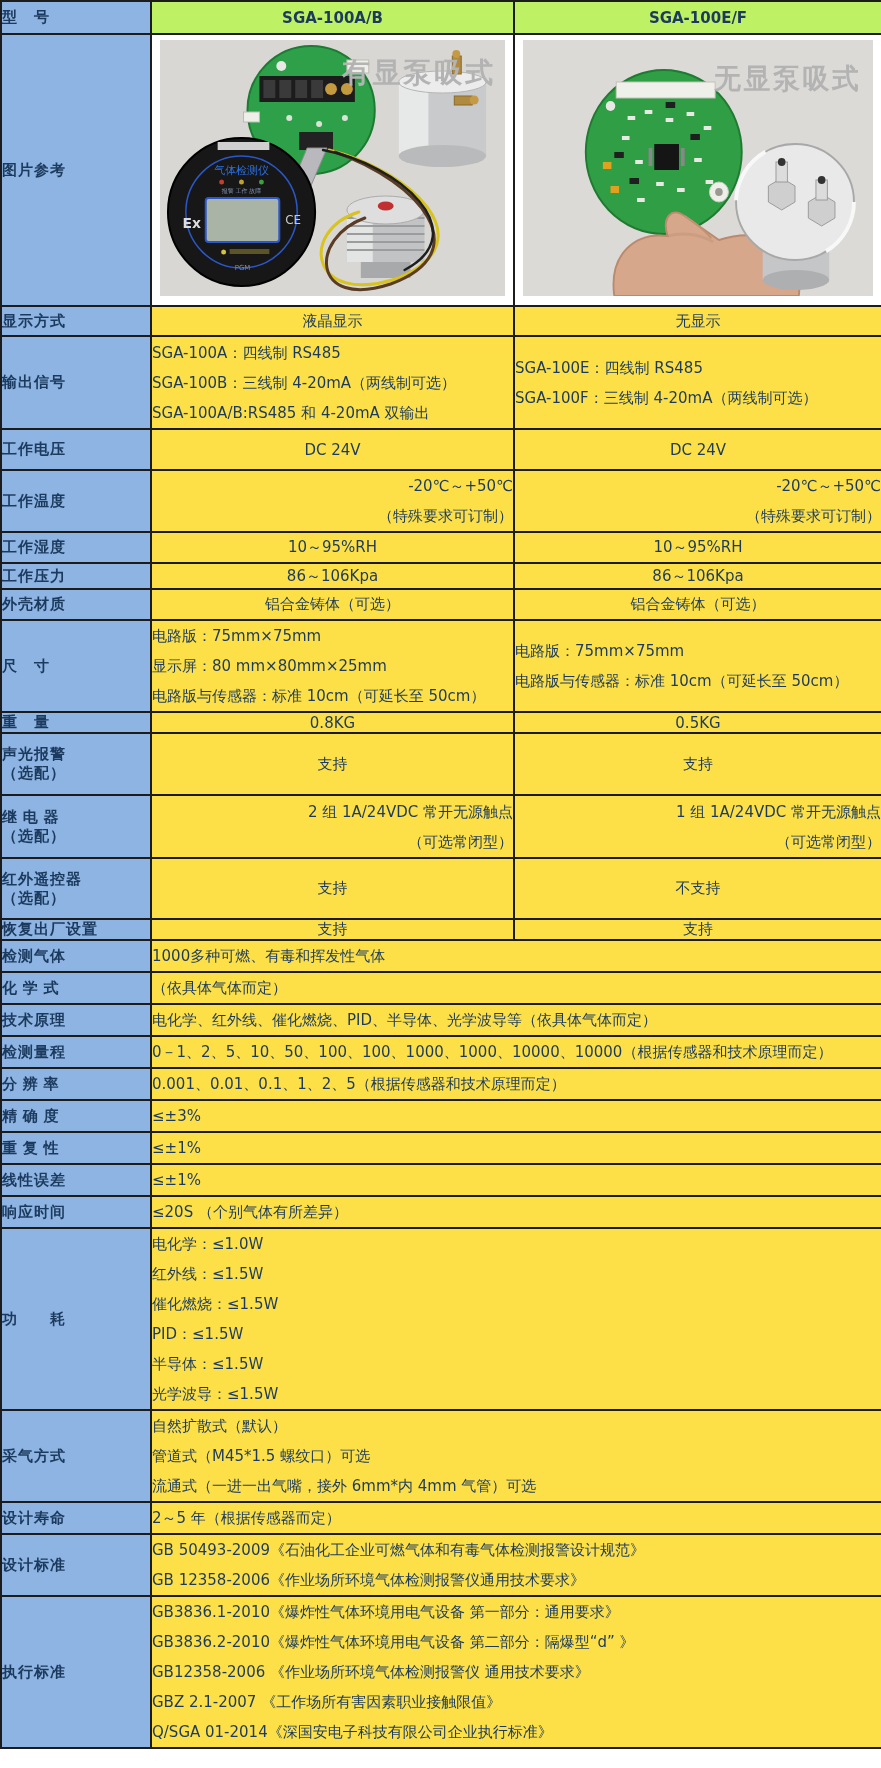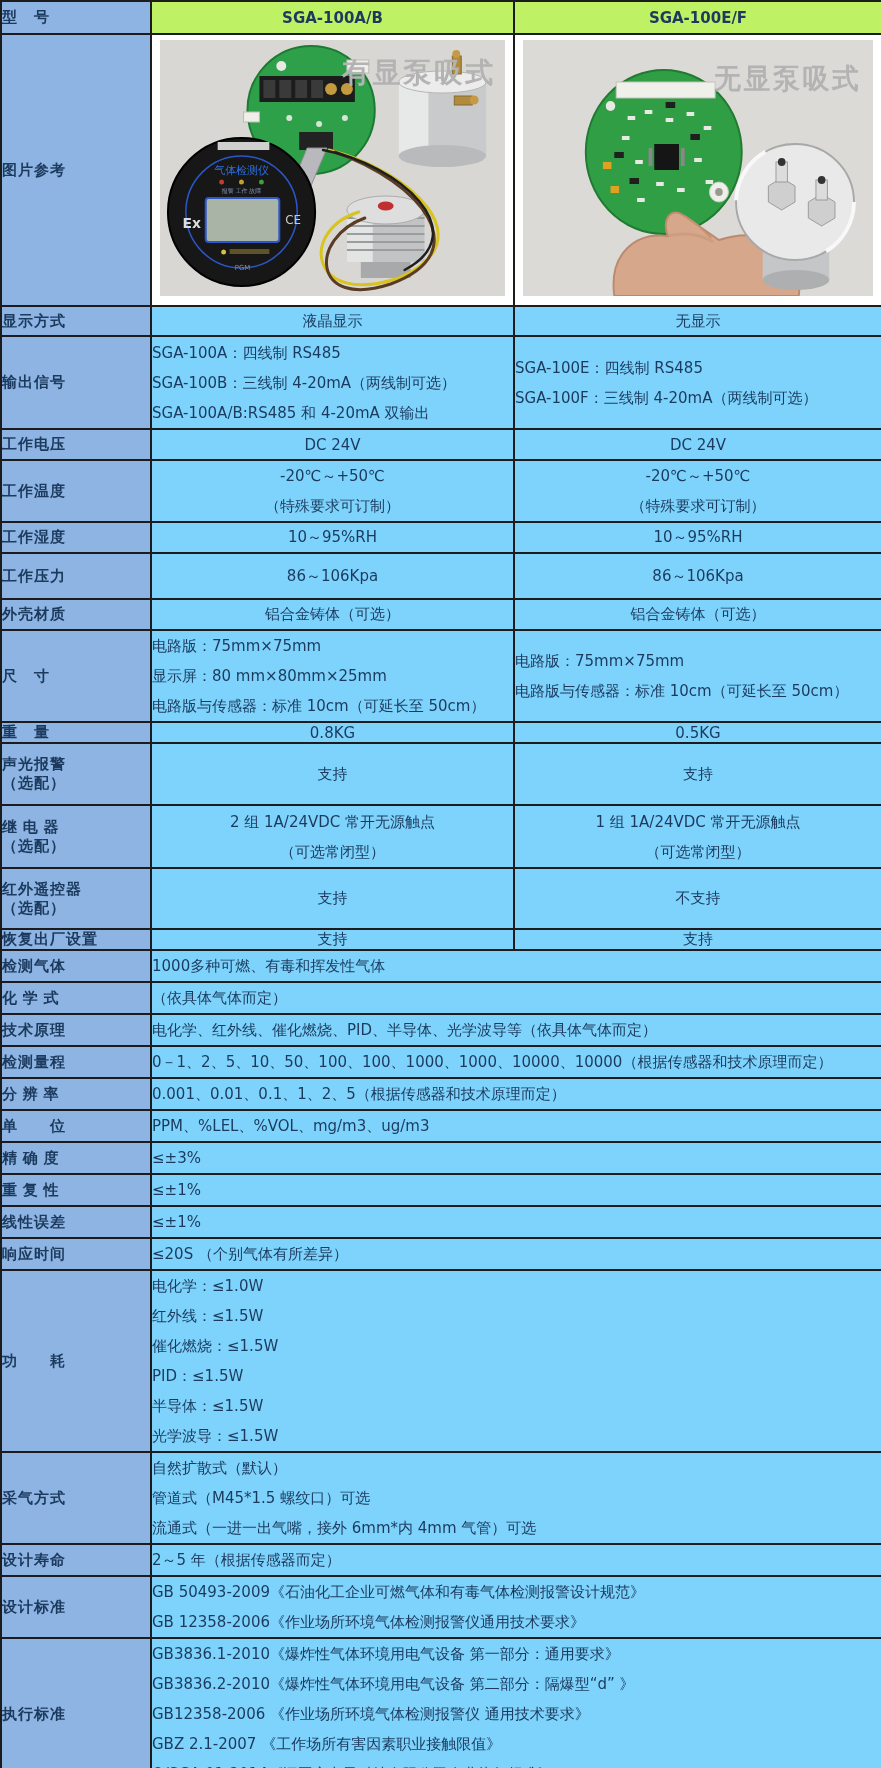--- a/index.html
+++ b/index.html
@@ -26,25 +26,25 @@
     color:#15304f;
     letter-spacing:1px;
     font-family:Liberation Serif, serif;
   }
   td.hdrm{
     background:#bef264;
     text-align:center;
     font-weight:bold;
     color:#101f35;
   }
-  td.val{background:#7dd3fc;}
+  td.val{background:#fde047;}
   .c{text-align:center;}
   .ml{padding:4px 0 4px 12px;}
   .ml .line{line-height:30px;text-align:left;white-space:nowrap;}
-  .ctr2 .line{line-height:30px;text-align:center;}
+  .ctr2 .line{line-height:30px;text-align:right;}
   td.photo-cell{background:#ffffff;padding:0;}
   .photo-box{margin:5px 8px 9px 8px;height:256px;position:relative;background:#d9d8d4;}
   .photo-box svg{display:block;width:100%;height:100%;}
 </style>
 </head>
 <body>
 
 <div class="wrap">
 <table class="spec">
   <colgroup>
@@ -214,21 +214,21 @@
       <div class="line">SGA-100A：四线制 RS485</div>
       <div class="line">SGA-100B：三线制 4-20mA（两线制可选）</div>
       <div class="line">SGA-100A/B:RS485 和 4-20mA 双输出</div>
     </td>
     <td class="val ml">
       <div class="line">SGA-100E：四线制 RS485</div>
       <div class="line">SGA-100F：三线制 4-20mA（两线制可选）</div>
     </td>
   </tr>
 
-  <tr style="height:31px">
+  <tr style="height:41px">
     <td class="lbl">工作电压</td>
     <td class="val c">DC 24V</td>
     <td class="val c">DC 24V</td>
   </tr>
 
   <tr style="height:60px">
     <td class="lbl">工作温度</td>
     <td class="val ctr2">
       <div class="line">-20℃～+50℃</div>
       <div class="line">（特殊要求可订制）</div>
@@ -238,21 +238,21 @@
       <div class="line">（特殊要求可订制）</div>
     </td>
   </tr>
 
   <tr style="height:31px">
     <td class="lbl">工作湿度</td>
     <td class="val c">10～95%RH</td>
     <td class="val c">10～95%RH</td>
   </tr>
 
-  <tr style="height:46px">
+  <tr style="height:26px">
     <td class="lbl">工作压力</td>
     <td class="val c">86～106Kpa</td>
     <td class="val c">86～106Kpa</td>
   </tr>
 
   <tr style="height:31px">
     <td class="lbl">外壳材质</td>
     <td class="val c">铝合金铸体（可选）</td>
     <td class="val c">铝合金铸体（可选）</td>
   </tr>
@@ -343,26 +343,20 @@
           </td>
   </tr>
 
   <tr style="height:30px">
     <td class="lbl">分 辨 率</td>
     <td class="val ml" colspan="2">
             <div class="line">0.001、0.01、0.1、1、2、5（根据传感器和技术原理而定）</div>
           </td>
   </tr>
 
-  <tr style="height:31px">
-    <td class="lbl">单　　位</td>
-    <td class="val ml" colspan="2">
-            <div class="line">PPM、%LEL、%VOL、mg/m3、ug/m3</div>
-          </td>
-  </tr>
 
   <tr style="height:31px">
     <td class="lbl">精 确 度</td>
     <td class="val ml" colspan="2">
             <div class="line">≤±3%</div>
           </td>
   </tr>
 
   <tr style="height:31px">
     <td class="lbl">重 复 性</td>

